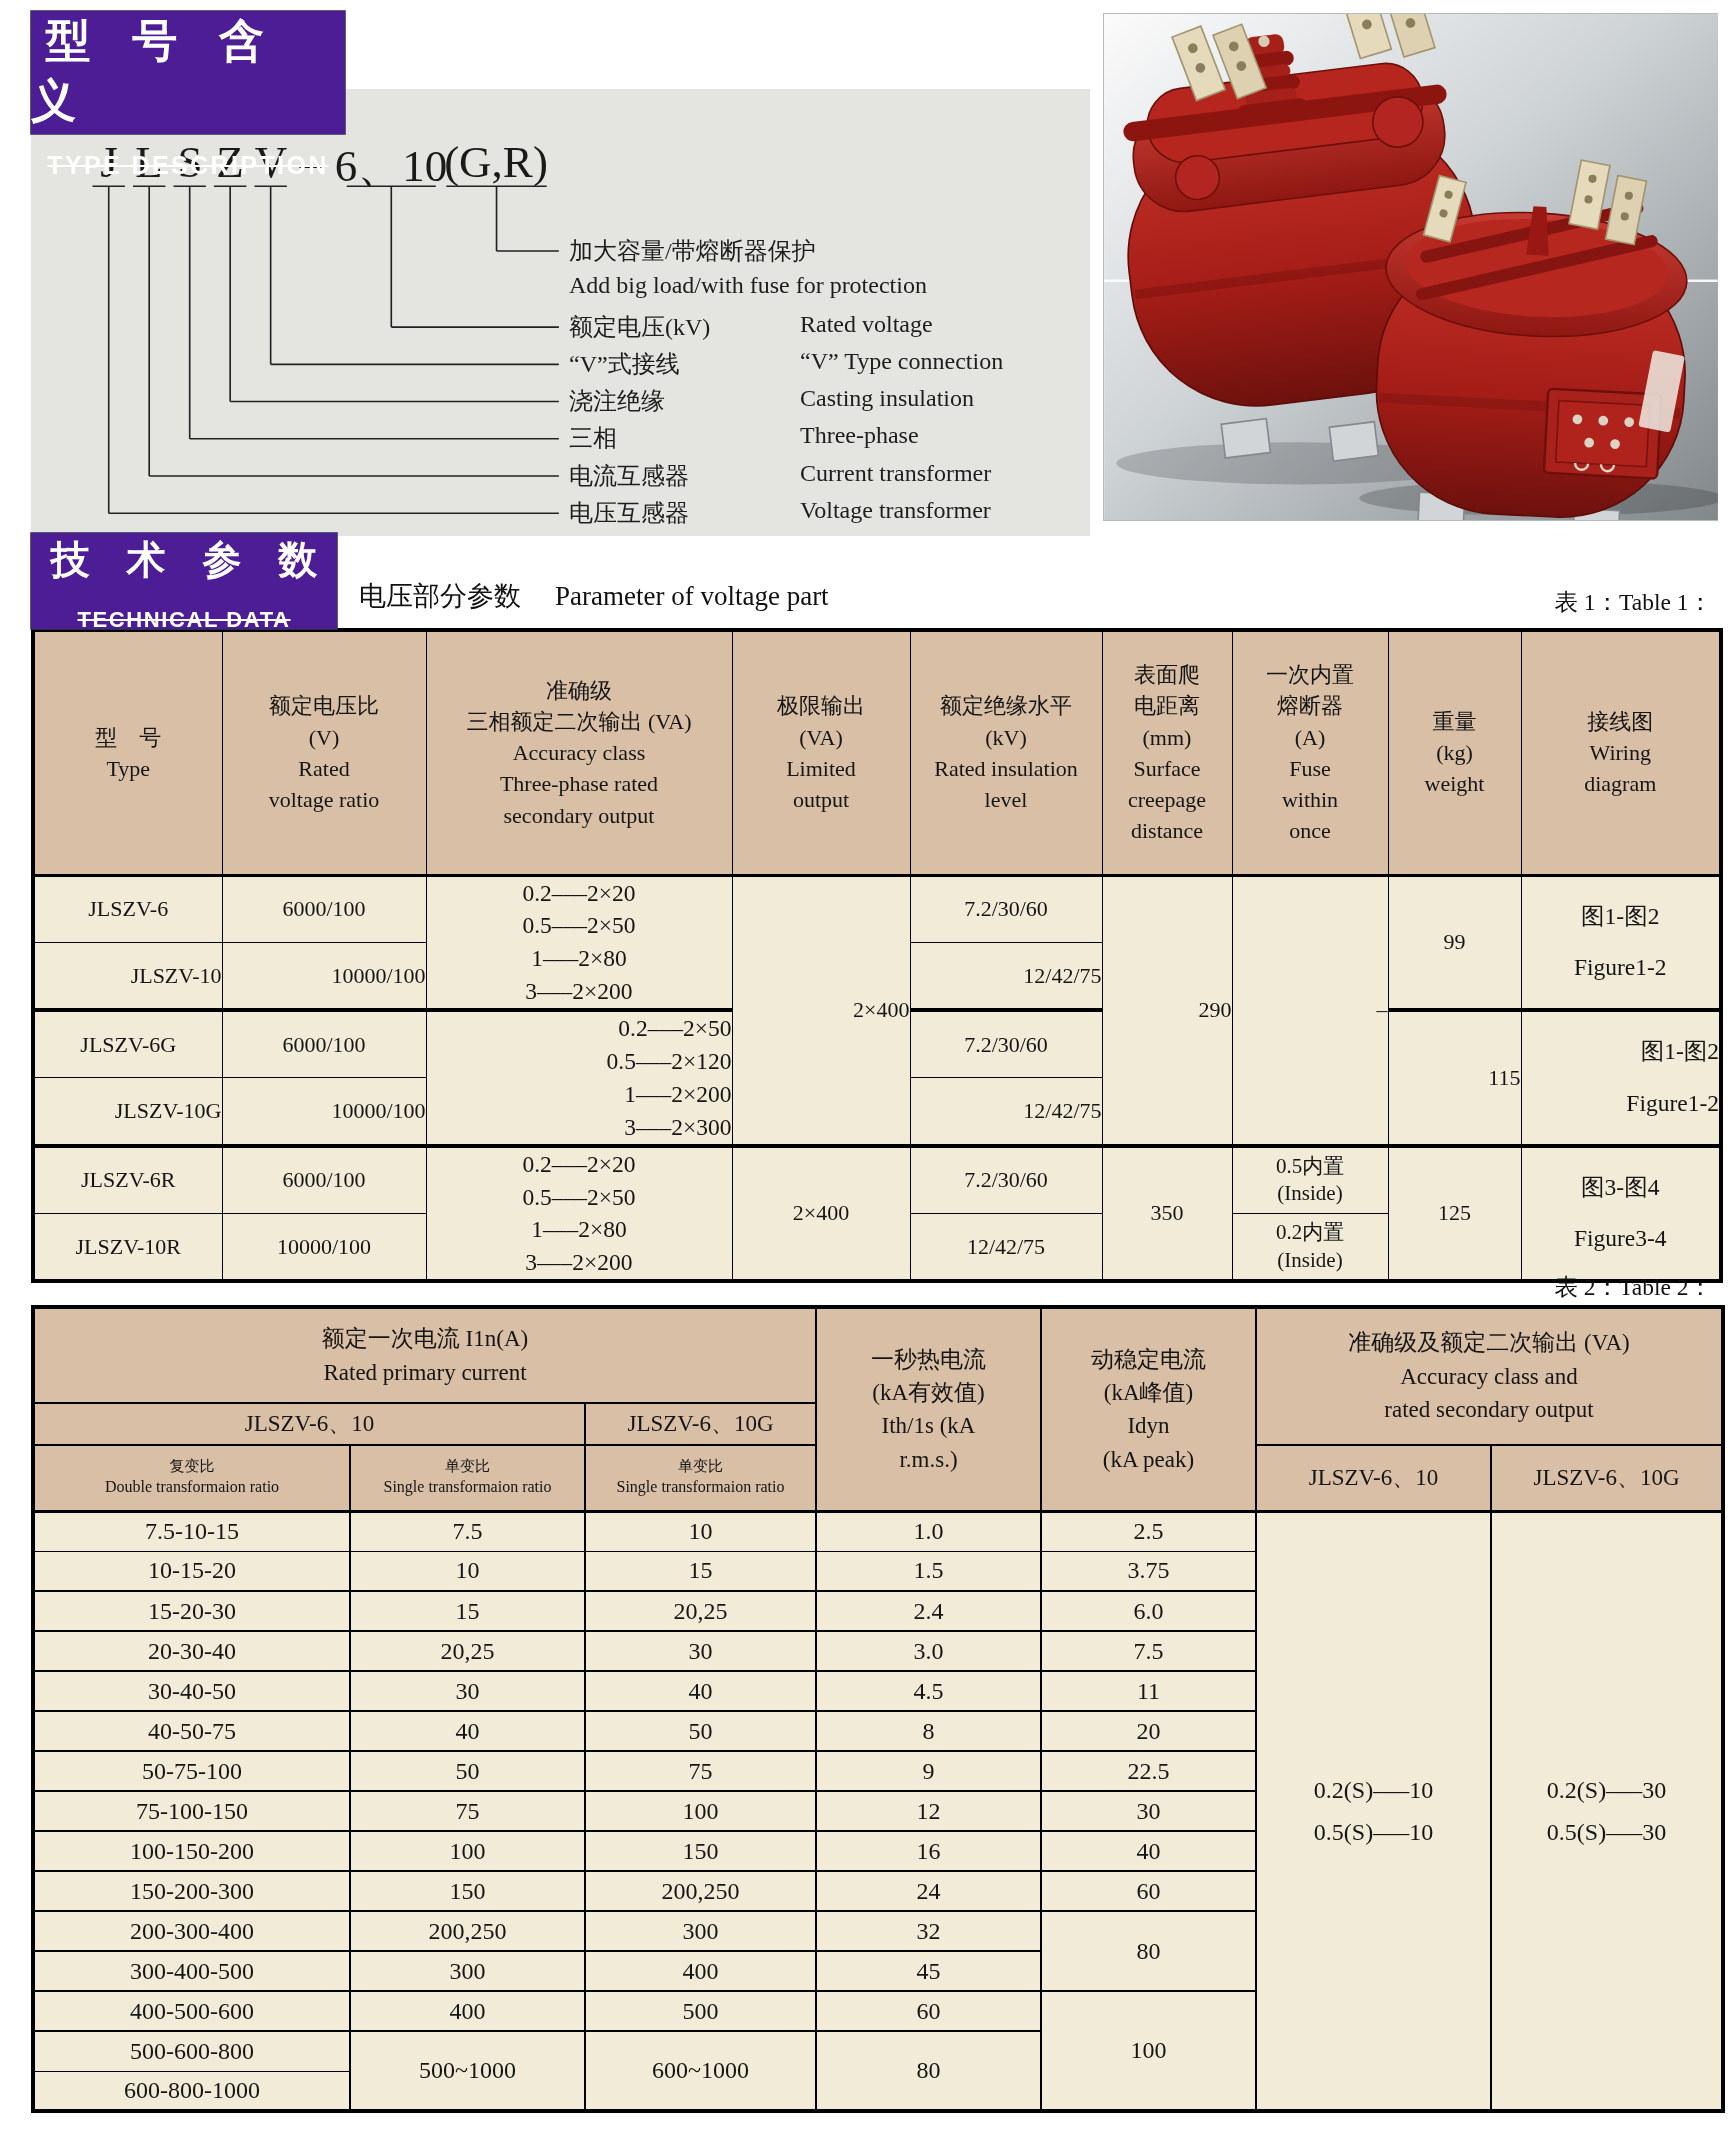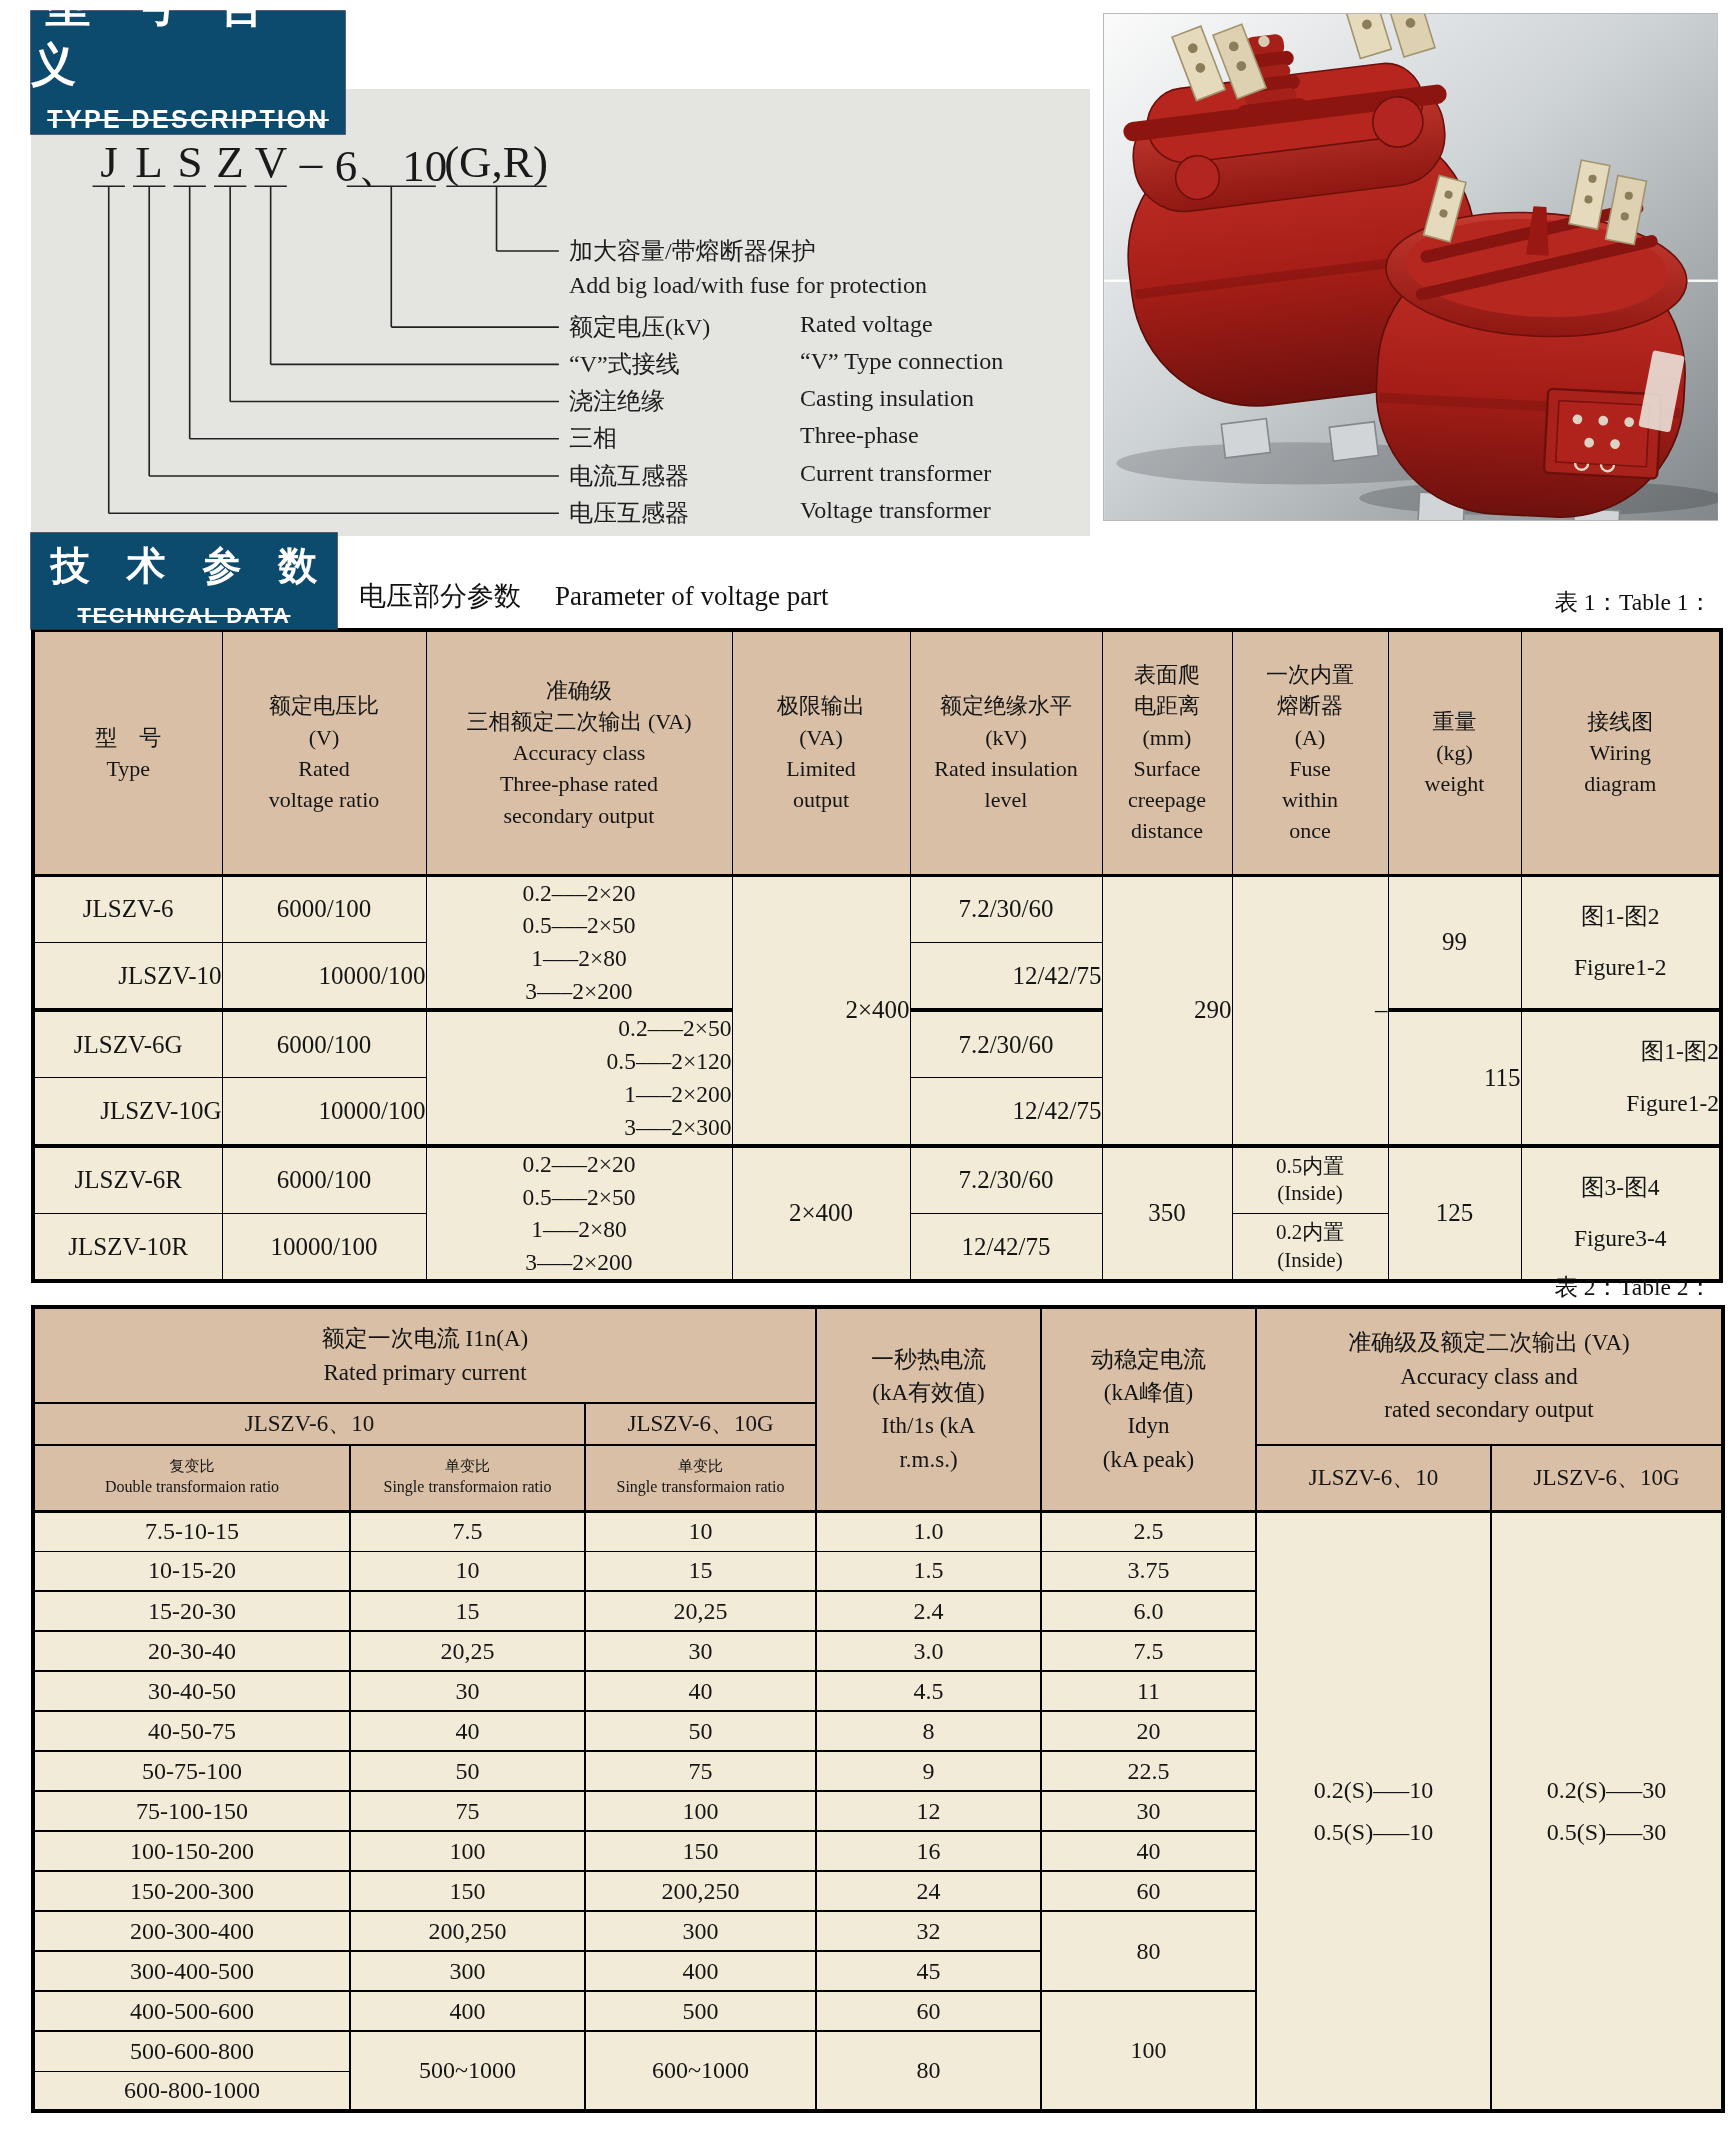--- a/index.html
+++ b/index.html
@@ -1,22 +1,22 @@
 <!DOCTYPE html>
 <html style="font-size:13px"><head>
 <meta charset="utf-8">
 <style>
   html,body{margin:0;padding:0;background:#ffffff;}
   #page{position:relative;width:1731px;height:2151px;background:#ffffff;overflow:hidden;
         font-family:"Liberation Serif","DejaVu Serif",serif;color:#151515;}
 
   
-  .badge{position:absolute;background:#0c4a6e;color:#ffffff;z-index:5;
+  .badge{position:absolute;background:#4c1d95;color:#ffffff;z-index:5;
          font-family:"Liberation Sans","DejaVu Sans",sans-serif;
-         display:flex;flex-direction:column;align-items:center;justify-content:flex-end;gap:10px;
+         display:flex;flex-direction:column;align-items:center;justify-content:space-between;gap:20px;
          box-shadow:0 0 0 0.8px #3a3950;}
   #badge1{left:31px;top:11.3px;width:314px;height:123px;}
   #badge1 .zh{font-size:45px;font-weight:bold;letter-spacing:14.6px;text-indent:14.6px;}
   #badge1 .en{font-size:25px;font-weight:bold;letter-spacing:2.4px;text-decoration:line-through;text-decoration-thickness:1.6px;}
   #badge2{left:31px;top:533px;width:306px;height:96px;}
   #badge2 .zh{font-size:39px;font-weight:bold;letter-spacing:13px;text-indent:13px;}
   #badge2 .en{font-size:22px;font-weight:bold;letter-spacing:1.6px;text-decoration:line-through;text-decoration-thickness:1.6px;}
 
   
   #typebox{position:absolute;left:31px;top:89px;width:1059px;height:447px;background:#e4e5e0;z-index:1;}
@@ -34,21 +34,21 @@
   .tref{position:absolute;width:259px;text-align:right;font-size:23.5px;color:#111;white-space:nowrap;}
 
   
   table{border-collapse:collapse;table-layout:fixed;position:absolute;left:31px;}
   td,th{padding:0;text-align:center;vertical-align:middle;overflow:hidden;font-weight:normal;}
   .ml{white-space:pre-line;}
 
   #t1{top:628px;width:1688px;border:4px solid #000;}
   #t1 th,#t1 td{border:1.6px solid #000;}
   #t1 th{background:#d9bfa6;font-size:22px;line-height:1.42;border-bottom-width:3.2px;}
-  #t1 td{background:#f1ebd8;font-size:25px;}
+  #t1 td{background:#f1ebd8;font-size:22px;}
   #t1 tr{height:64px;}
   #t1 tr.hrow{height:245px;}
   #t1 .acc{font-size:23.5px;line-height:1.4;}
   #t1 .wir{font-size:23.5px;line-height:2.2;}
   #t1 .fuse2{font-size:21px;line-height:1.3;}
   .gt{border-top-width:4px !important;}
   .gb{border-bottom-width:4px !important;text-align:right;}
 
   #t2{top:1305px;width:1688px;border:4px solid #000;}
   #t2 th,#t2 td{border:2.4px solid #000;}

